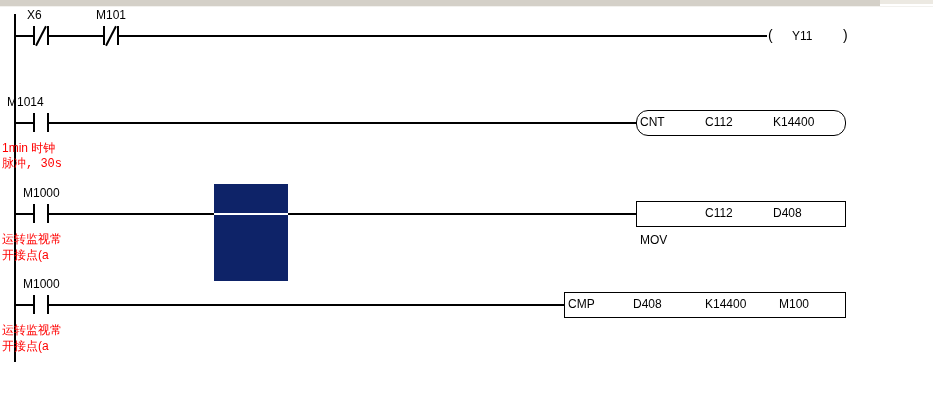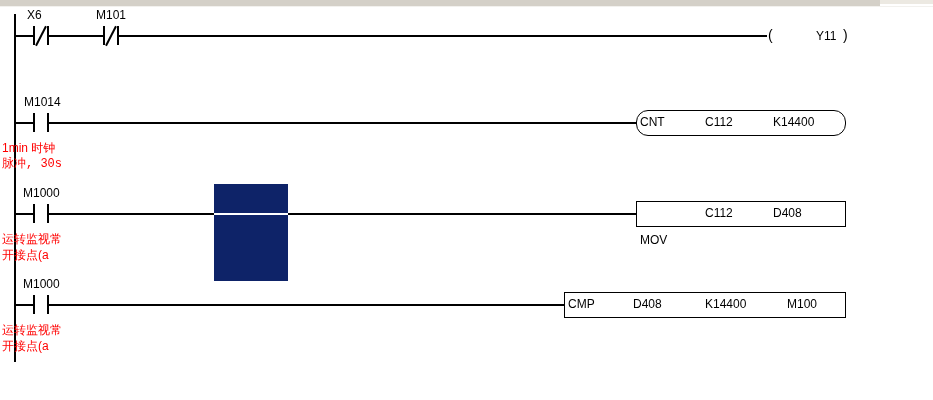--- a/index.html
+++ b/index.html
@@ -169,26 +169,26 @@
     </div>
     <div class="wire" style="left:48px; top:35px; width:56px;"></div>
     <div class="contact" style="left:103px; top:26px;">
       <div class="bar bar-l"></div>
       <div class="bar bar-r"></div>
       <div class="slash"></div>
     </div>
     <div class="wire" style="left:118px; top:35px; width:649px;"></div>
 
     <div class="coil-paren-l" style="left:768px; top:27px;">(</div>
-    <div class="coil" style="left:792px; top:29px;margin-left:24px;">Y11</div>
+    <div class="coil" style="left:792px; top:29px;">Y11</div>
     <div class="coil-paren-r" style="left:843px; top:27px;">)</div>
   </div>
 
   <div>
-    <div class="dev-label" style="left:24px; top:96px;text-align:right;">M1014</div>
+    <div class="dev-label" style="left:7px; top:96px;text-align:right;">M1014</div>
 
     <div class="wire" style="left:14px; top:122px; width:20px;"></div>
     <div class="contact" style="left:33px; top:113px;">
       <div class="bar bar-l"></div>
       <div class="bar bar-r"></div>
     </div>
     <div class="wire" style="left:48px; top:122px; width:589px;"></div>
 
     <div class="instr-box" style="left:636px; top:110px; width:210px;border-radius:12px;">
       <div class="instr-cell" style="left:3px;">CNT</div>
@@ -230,20 +230,20 @@
     <div class="contact" style="left:33px; top:295px;">
       <div class="bar bar-l"></div>
       <div class="bar bar-r"></div>
     </div>
     <div class="wire" style="left:48px; top:304px; width:517px;"></div>
 
     <div class="instr-box" style="left:564px; top:292px; width:282px;text-align:right;">
       <div class="instr-cell" style="left:3px;">CMP</div>
       <div class="instr-cell" style="left:68px;">D408</div>
       <div class="instr-cell" style="left:140px;">K14400</div>
-      <div class="instr-cell" style="left:222px;">M100</div>
+      <div class="instr-cell" style="left:214px;">M100</div>
     </div>
 
     <div class="comment" style="left:2px; top:323px;">运转监视常</div>
     <div class="comment" style="left:2px; top:339px;">开接点(a</div>
   </div>
 
 </div>
 
 </body></html>

